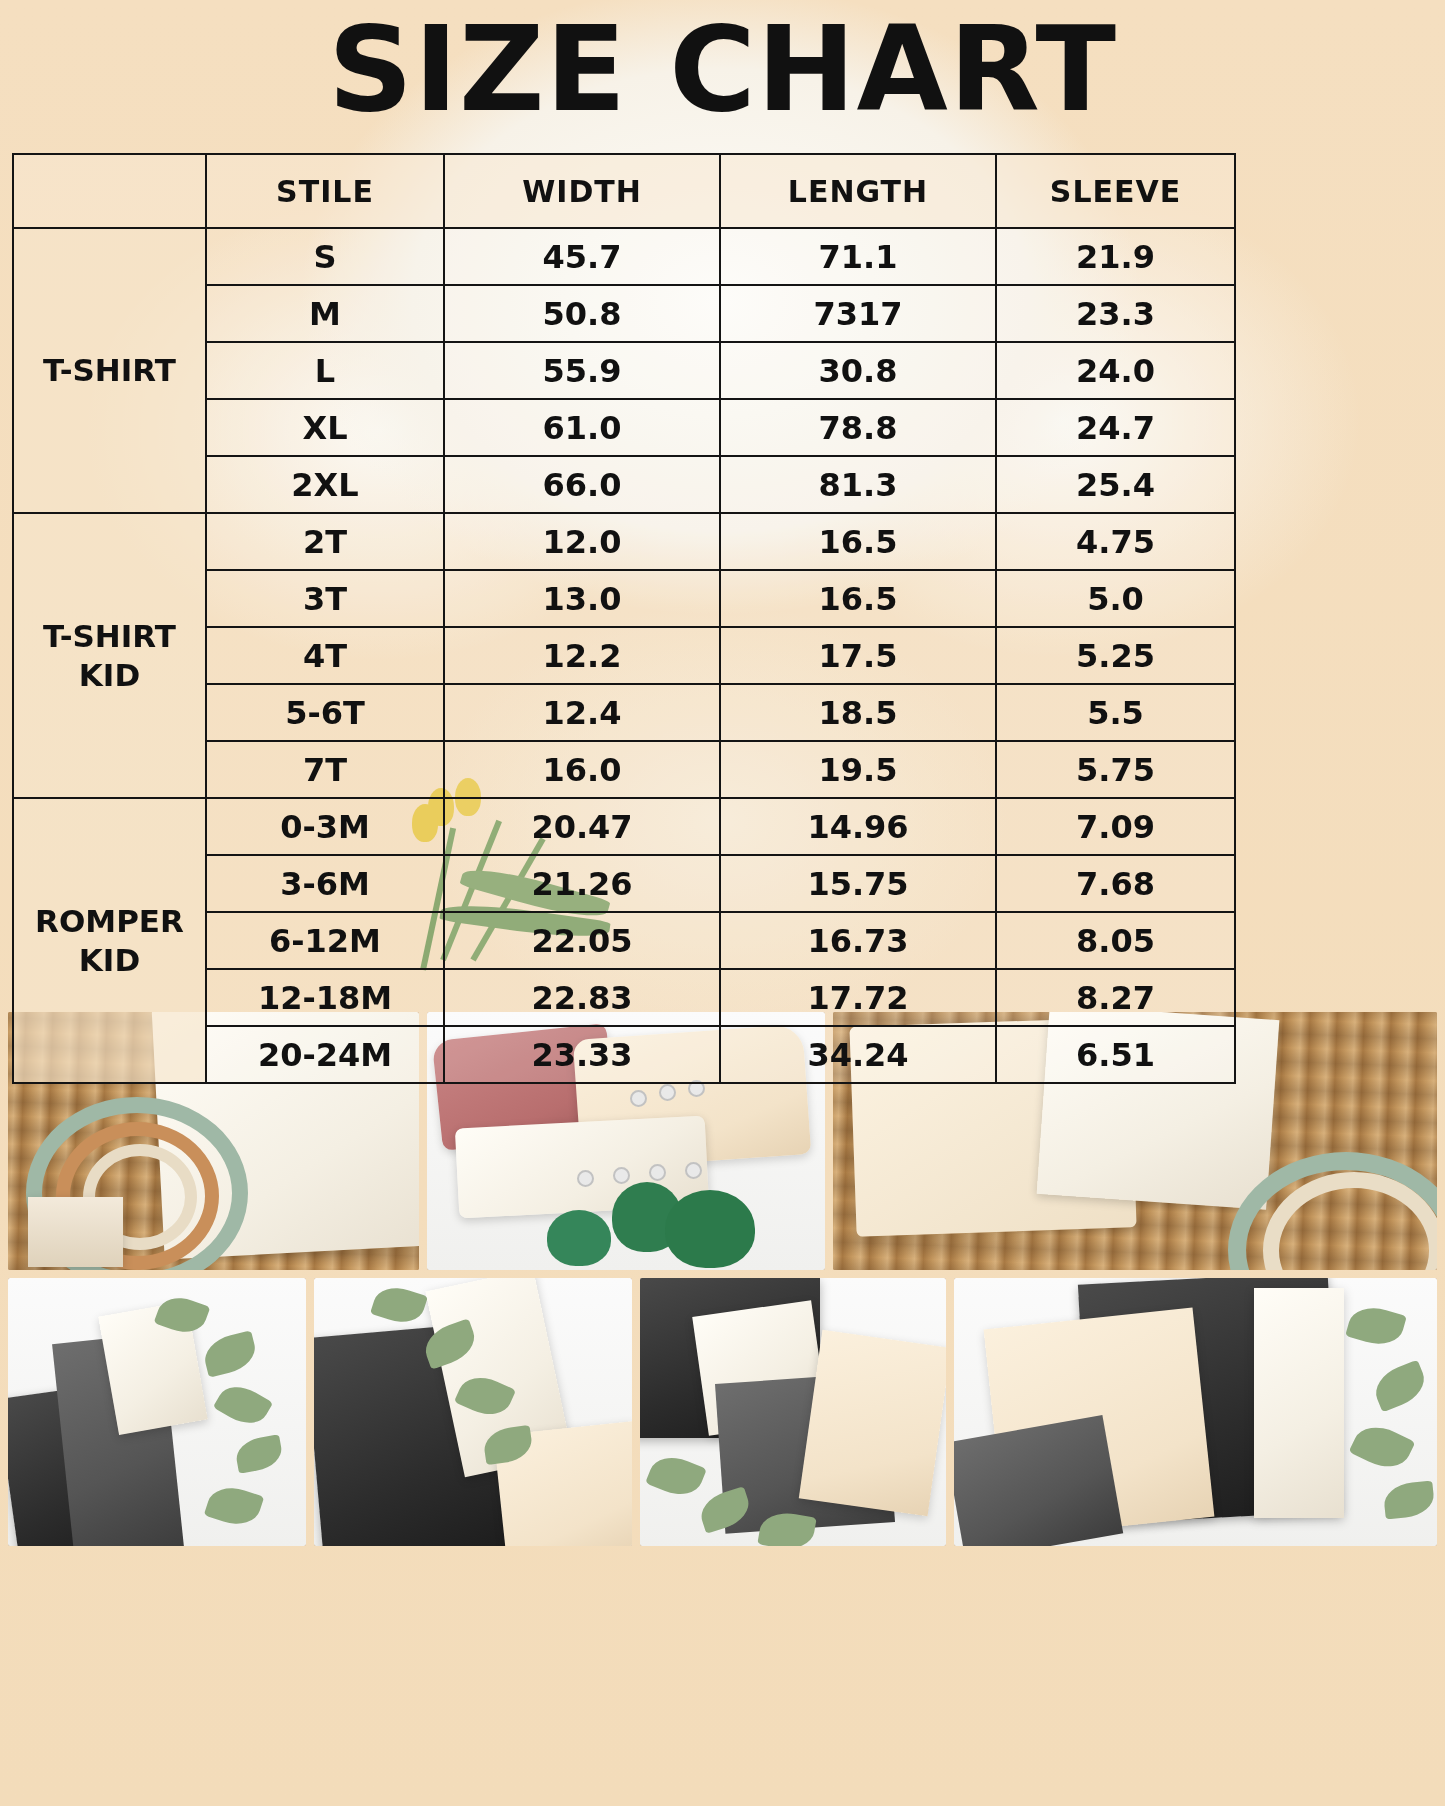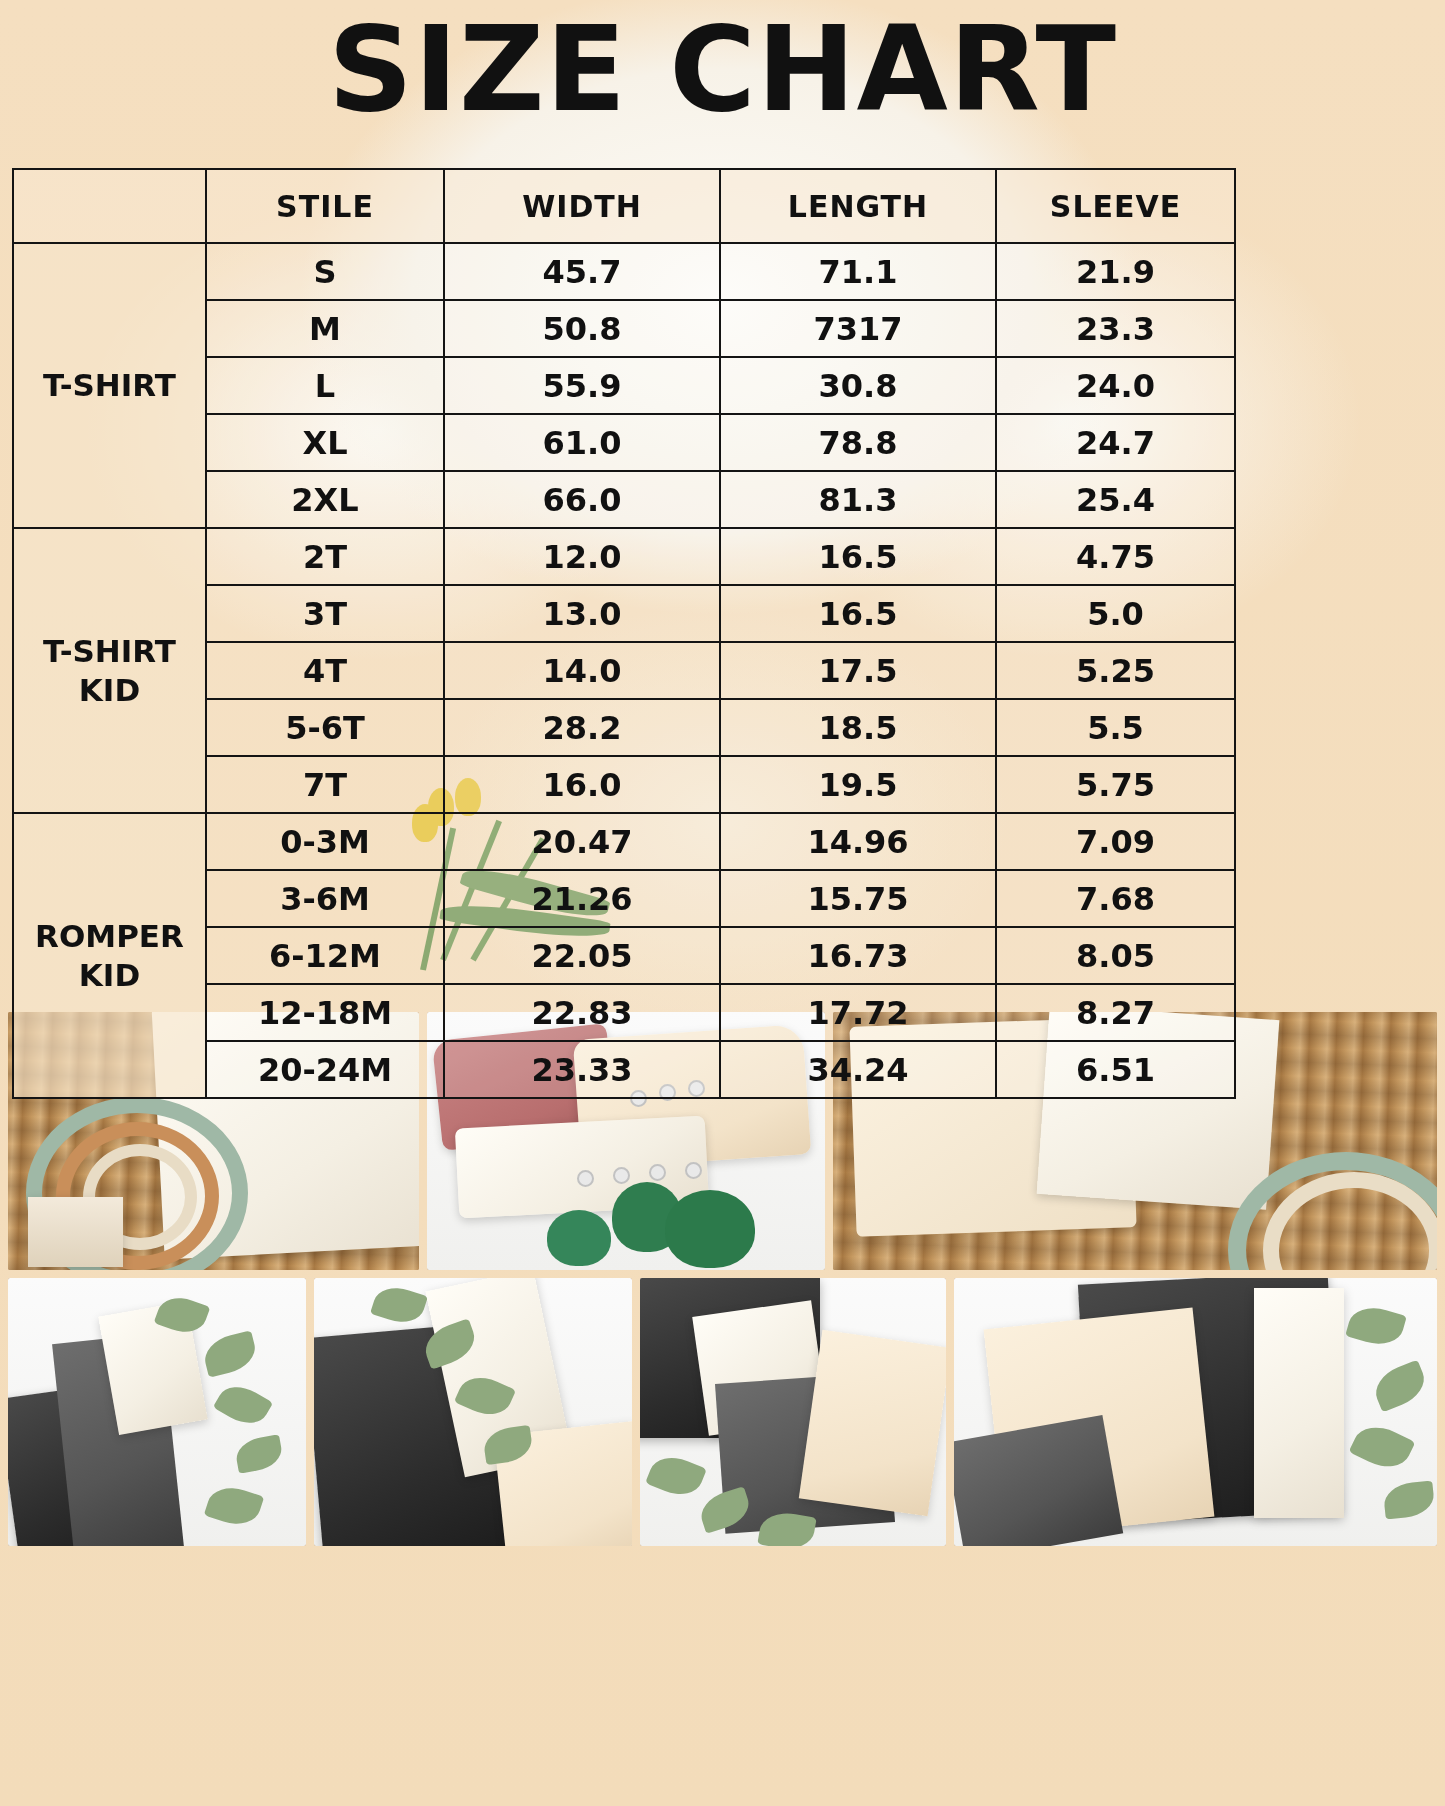--- a/index.html
+++ b/index.html
@@ -39,21 +39,21 @@
     font-weight: bold;
     letter-spacing: 1px;
     color: #111;
     font-family: "DejaVu Sans", sans-serif;
     z-index: 5;
   }
 
   
   .table-wrap {
     position: absolute;
-    top: 168px;
+    top: 153px;
     left: 12px;
     width: 984px;
     z-index: 4;
   }
   table.size-chart {
     border-collapse: collapse;
     width: 100%;
     table-layout: fixed;
     background: transparent;
   }
@@ -273,27 +273,27 @@
         <td class="val">4.75</td>
       </tr>
       <tr>
         <td class="style-cell">3T</td>
         <td class="val">13.0</td>
         <td class="val">16.5</td>
         <td class="val">5.0</td>
       </tr>
       <tr>
         <td class="style-cell">4T</td>
-        <td class="val">14.0</td>
+        <td class="val">12.2</td>
         <td class="val">17.5</td>
         <td class="val">5.25</td>
       </tr>
       <tr>
         <td class="style-cell">5-6T</td>
-        <td class="val">28.2</td>
+        <td class="val">12.4</td>
         <td class="val">18.5</td>
         <td class="val">5.5</td>
       </tr>
       <tr>
         <td class="style-cell">7T</td>
         <td class="val">16.0</td>
         <td class="val">19.5</td>
         <td class="val">5.75</td>
       </tr>
 

